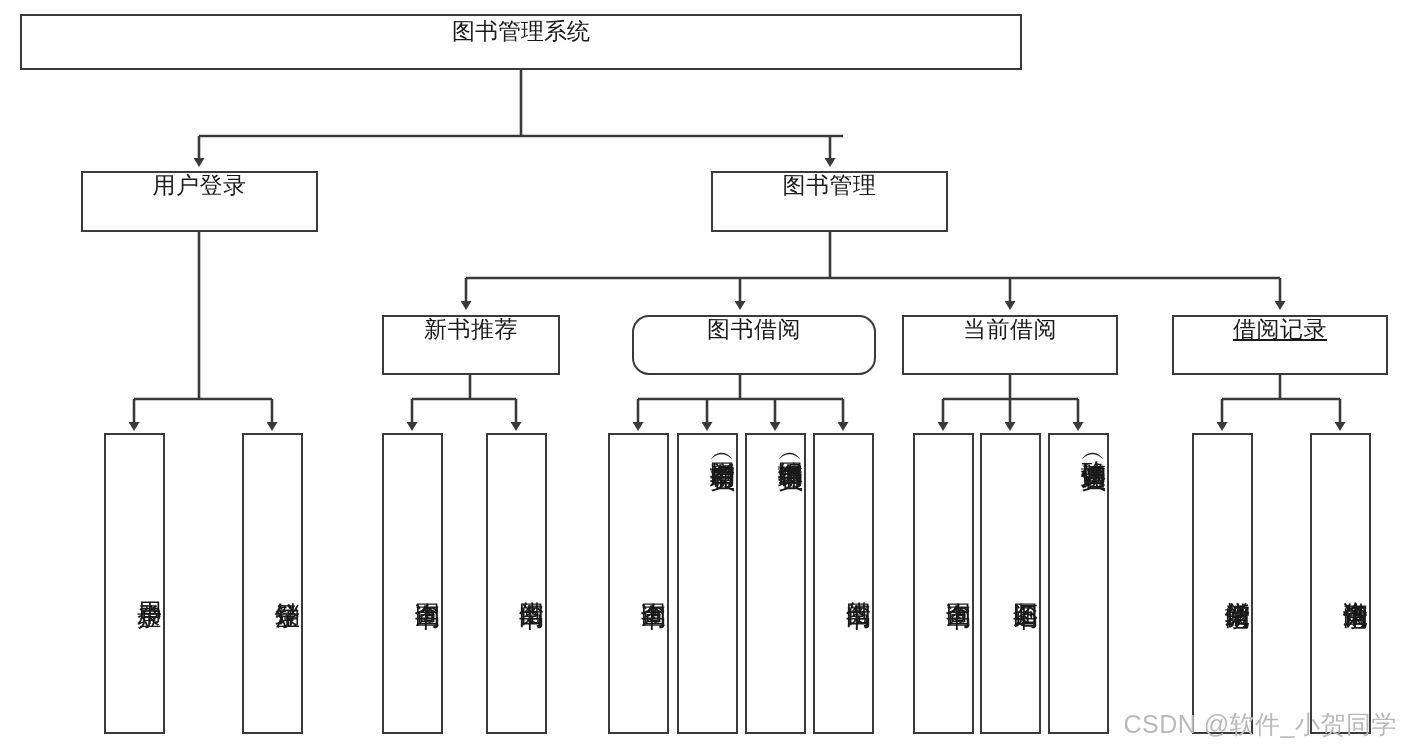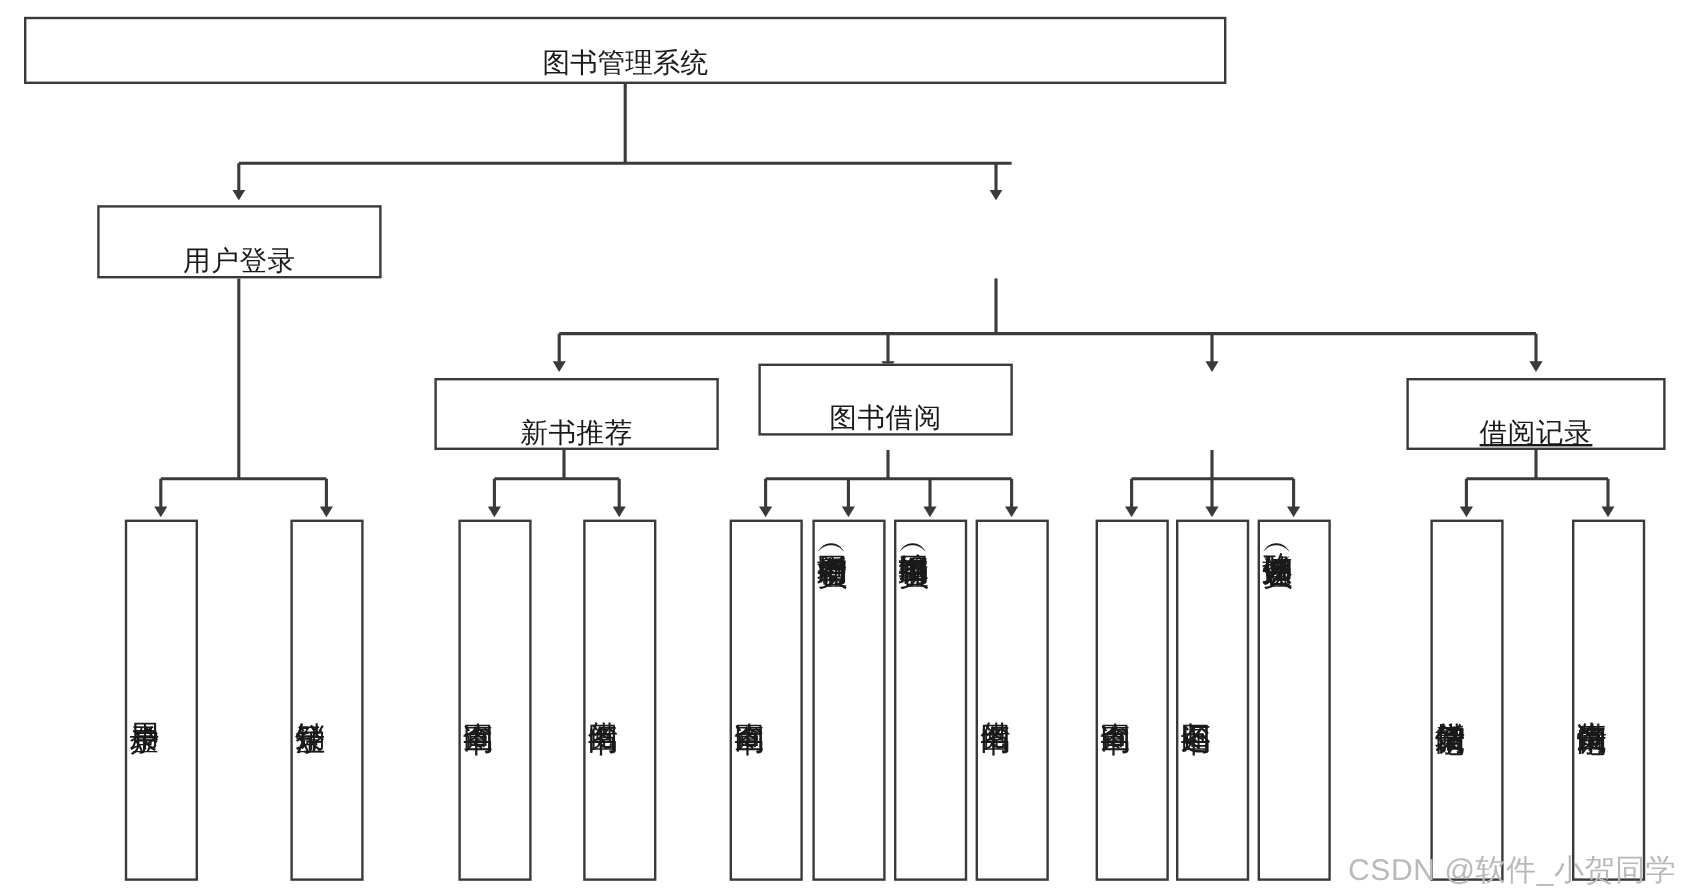--- a/index.html
+++ b/index.html
@@ -25,21 +25,21 @@
     height: 747px;
     pointer-events: none;
   }
   .node {
     position: absolute;
     box-sizing: border-box;
     border: 2.5px solid #3a3a3a;
     background: #ffffff;
     color: #1a1a1a;
     display: flex;
-    align-items: flex-end;
+    align-items: flex-start;
     justify-content: center;
     text-align: center;
   }
   .node-h {
     font-size: 23px;
     letter-spacing: 0.5px;
     line-height: 1.1;
   }
   .node-root {
     font-size: 23px;
@@ -125,26 +125,32 @@
     </g>
   </svg>
 
   <div class="node node-root" style="left:20px; top:14px; width:1002px; height:56px;">
     <span>图书管理系统</span>
   </div>
 
   <div class="node node-h" style="left:81px; top:171px; width:237px; height:61px;">
     <span>用户登录</span>
   </div>
-
-  <div class="node node-h" style="left:362px; top:315px; width:237px; height:60px;">
+  <div class="node node-h" style="left:711px; top:171px; width:237px; height:61px;">
+    <span>图书管理</span>
+  </div>
+
+  <div class="node node-h" style="left:382px; top:315px; width:178px; height:60px;">
     <span>新书推荐</span>
   </div>
-  <div class="node node-h" style="left:632px; top:303px; width:212px; height:60px;">
+  <div class="node node-h" style="left:632px; top:315px; width:244px; height:60px;border-radius:17px;">
     <span>图书借阅</span>
+  </div>
+  <div class="node node-h" style="left:902px; top:315px; width:216px; height:60px;">
+    <span>当前借阅</span>
   </div>
   <div class="node node-h" style="left:1172px; top:315px; width:216px; height:60px;text-decoration:underline;">
     <span>借阅记录</span>
   </div>
 
   <div class="node node-v" style="left:104px; top:433px; width:61px; height:301px;">
     <span>用户登录</span>
   </div>
   <div class="node node-v" style="left:242px; top:433px; width:61px; height:301px;">
     <span>注销登录</span>

